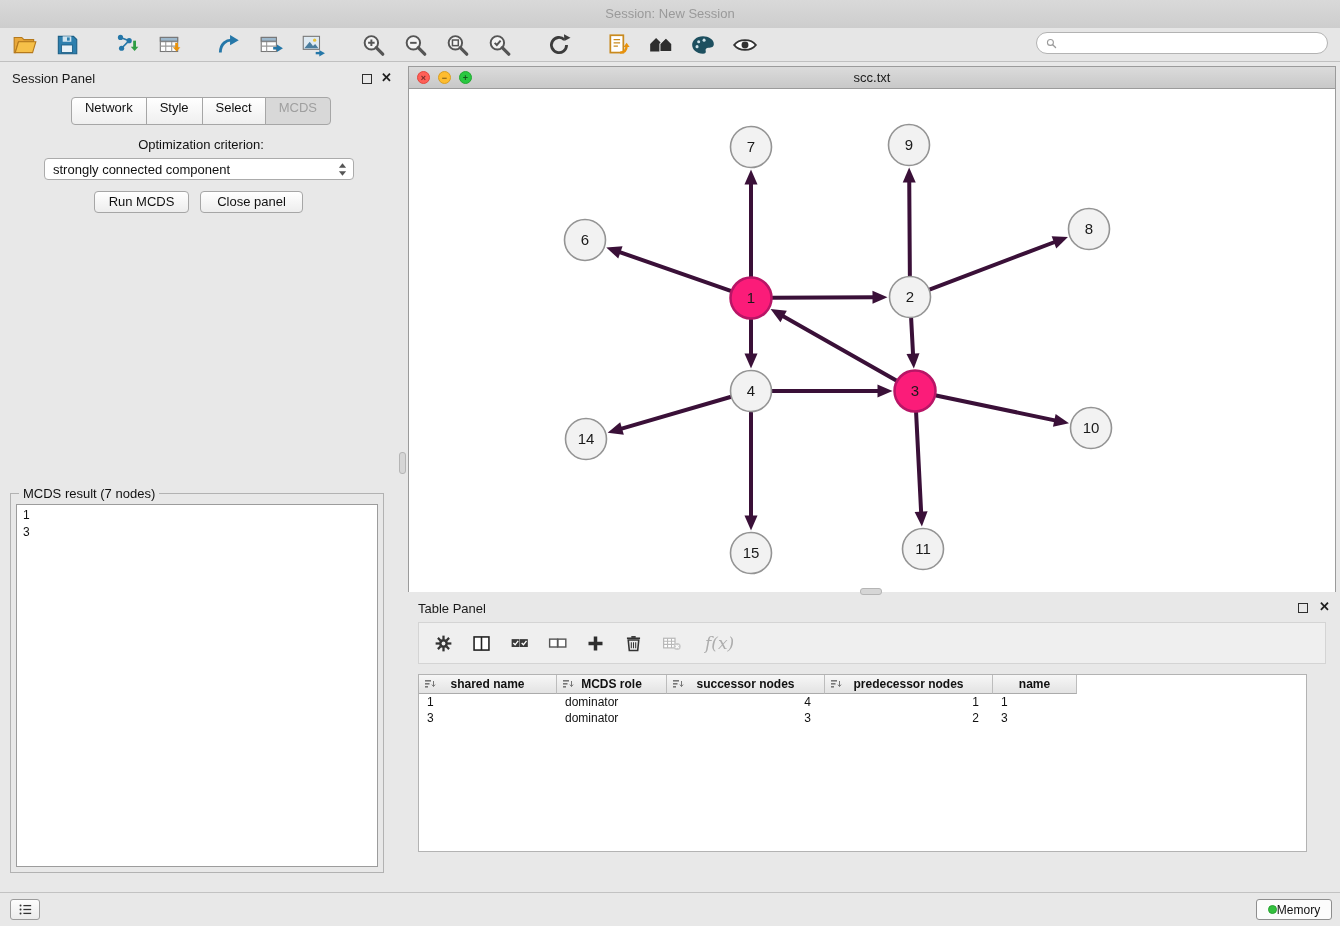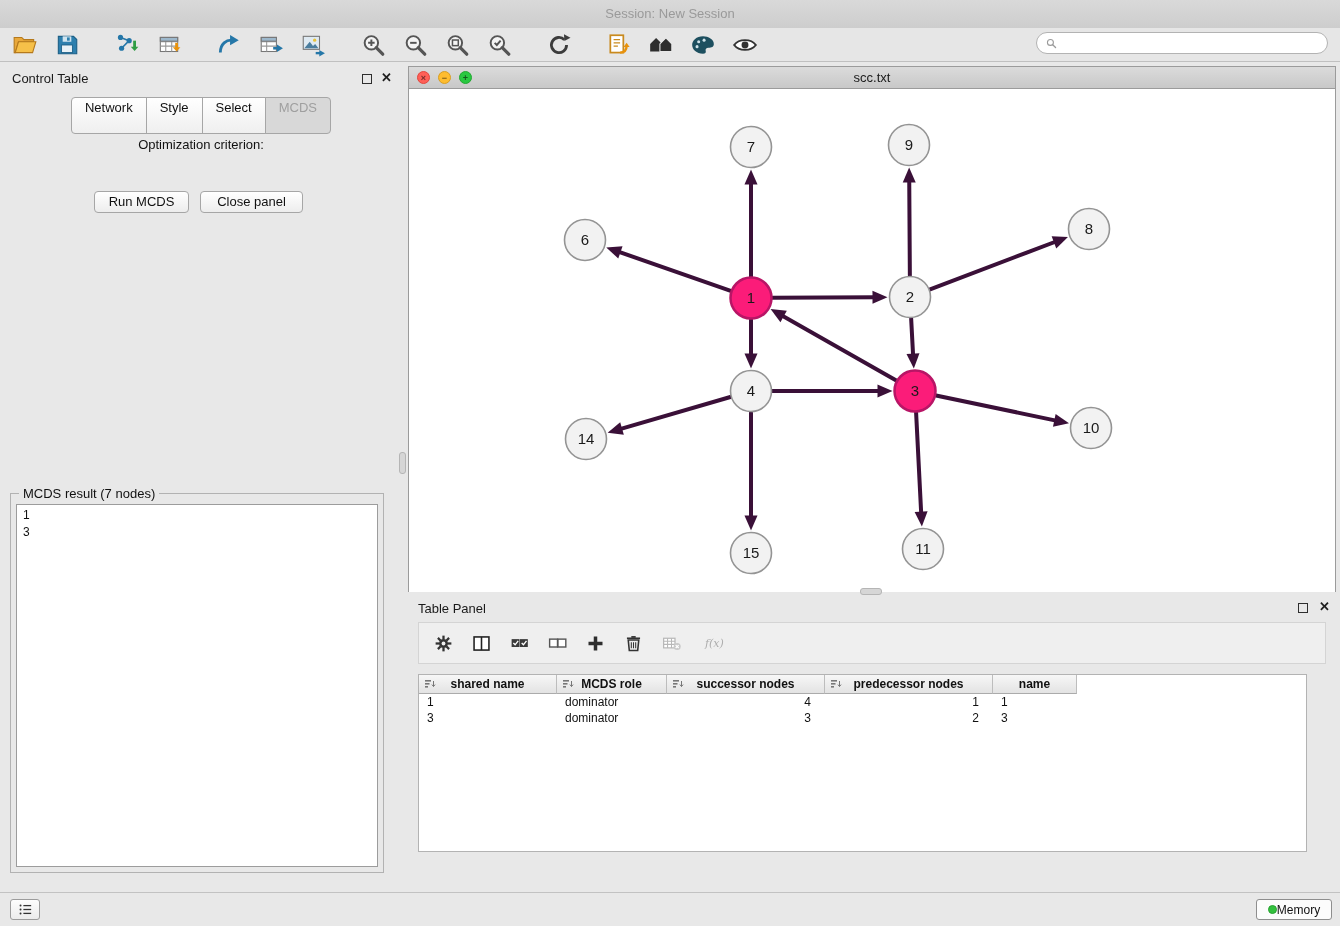--- a/index.html
+++ b/index.html
@@ -16,21 +16,21 @@
   .tb-sep{width:18px;height:1px}
   #search-wrap{position:absolute;right:12px;top:32px;width:292px;height:22px;border:1px solid #b3b3b3;border-radius:12px;background:#fff;display:flex;align-items:center;padding:0 8px}
   #search-wrap svg{width:13px;height:13px;margin-right:4px;flex:none}
   #search-input{border:none;outline:none;flex:1;font-size:13px;background:transparent;min-width:0}
 
   
   .panel-title{position:absolute;left:12px;top:5px;font-size:13px;color:#1a1a1a}
   .float-icon{position:absolute;width:10px;height:10px;border:1.5px solid #2e2e2e;top:8px}
   .close-icon{position:absolute;top:4px;font-size:13px;font-weight:bold;color:#1e1e1e;line-height:16px}
   .tabs-row{display:flex;justify-content:center}
-  .tab{height:37px;line-height:19px;padding:0 13px;font-size:13px;background:linear-gradient(#ffffff,#efefef);border:1px solid #a6a6a6;margin-left:-1px;color:#111;cursor:default;white-space:nowrap}
+  .tab{height:28px;line-height:19px;padding:0 13px;font-size:13px;background:linear-gradient(#ffffff,#efefef);border:1px solid #a6a6a6;margin-left:-1px;color:#111;cursor:default;white-space:nowrap}
   .tab:first-child{border-radius:4px 0 0 4px;margin-left:0}
   .tab:last-child{border-radius:0 4px 4px 0}
   .tab.active{background:#d8d8d8;color:#9f9f9f}
   .tab.bold{font-weight:bold}
 
   
   #control-panel{position:absolute;left:0;top:66px;width:402px;height:822px}
   #cp-tabs{margin-top:31px}
   #opt-label{position:absolute;left:0;top:71px;width:402px;text-align:center;font-size:13px}
   #criterion{position:absolute;left:44px;top:92px;width:310px;height:22px;background:#fff;border:1px solid #ababab;border-radius:4px;font-size:13px;display:flex;align-items:center;padding:0 6px 0 8px}
@@ -50,21 +50,21 @@
   .light.red{left:8px;background:#ff5f57;border:1px solid #e2463d}
   .light.yellow{left:29px;background:#febc2e;border:1px solid #d79e23}
   .light.green{left:50px;background:#28c840;border:1px solid #24a732}
   #nw-canvas{position:absolute;left:0;top:23px;width:926px;height:502px;background:#fff}
 
   
   #table-panel{position:absolute;left:408px;top:596px;width:928px;height:292px}
   #tp-toolbar{position:absolute;left:10px;top:26px;width:908px;height:42px;background:#efefef;border:1px solid #d4d4d4;display:flex;align-items:center;padding-left:12px}
   .tp-icon{width:24px;height:24px;margin-right:14px;display:flex;align-items:center;justify-content:center}
   .tp-icon svg{width:21px;height:21px}
-  .fx{font-family:"DejaVu Serif",serif;font-style:italic;font-size:11px;color:#adadad;margin-left:8px}
+  .fx{font-family:"DejaVu Serif",serif;font-style:italic;font-size:17px;color:#adadad;margin-left:8px}
   #table-wrap{position:absolute;left:10px;top:78px;width:889px;height:178px;background:#fff;border:1px solid #b3b3b3;overflow:hidden}
   .thead{display:flex;height:19px}
   .th{background:linear-gradient(#f7f7f7,#e3e3e3);border-right:1px solid #bdbdbd;border-bottom:1px solid #ababab;font-size:12px;font-weight:bold;display:flex;align-items:center;justify-content:center;position:relative;flex:none}
   .th .sort{position:absolute;left:5px;width:12px;height:12px;display:flex}
   .trow{display:flex;height:16px;align-items:center;font-size:12px}
   .td{flex:none;overflow:hidden;white-space:nowrap}
   .td.left{padding-left:8px;text-align:left}
   .td.right{padding-right:14px;text-align:right}
   #tp-tabs{position:absolute;left:0;top:268px;width:928px}
 
@@ -218,30 +218,39 @@
 </div>
 <div id="search-wrap">
   <svg viewBox="0 0 24 24">
       <circle cx="10" cy="10" r="5.5" fill="none" stroke="#9a9a9a" stroke-width="2"></circle>
       <line x1="14.2" y1="14.2" x2="19.5" y2="19.5" stroke="#9a9a9a" stroke-width="2.4" stroke-linecap="round"></line>
     </svg>
   <input id="search-input" placeholder="" style="">
 </div>
 
 <div id="control-panel">
-  <span class="panel-title">Control Table</span>
+  <span class="panel-title">Session Panel</span>
   <span class="float-icon" style="left:362px"></span>
   <span class="close-icon" style="left:381px">✕</span>
   <div id="cp-tabs" class="tabs-row">
       <span class="tab">Network</span>
       <span class="tab">Style</span>
       <span class="tab">Select</span>
       <span class="tab active">MCDS</span>
     </div>
   <div id="opt-label">Optimization criterion:</div>
+  <div id="criterion">
+    <span>strongly connected component</span>
+    <span class="stepper">
+      <svg viewBox="0 0 10 16">
+          <path d="M5 1 L9 6 H1 z" fill="#555"></path>
+          <path d="M5 15 L1 10 H9 z" fill="#555"></path>
+        </svg>
+    </span>
+  </div>
   <div id="run-btn" class="btn">Run MCDS</div>
   <div id="closepanel-btn" class="btn">Close panel</div>
   <div id="result-group">
     <span id="result-label">MCDS result (7 nodes)</span>
     <div id="result-box">1
 3</div>
   </div>
 </div>
 
 <div id="network-window">

